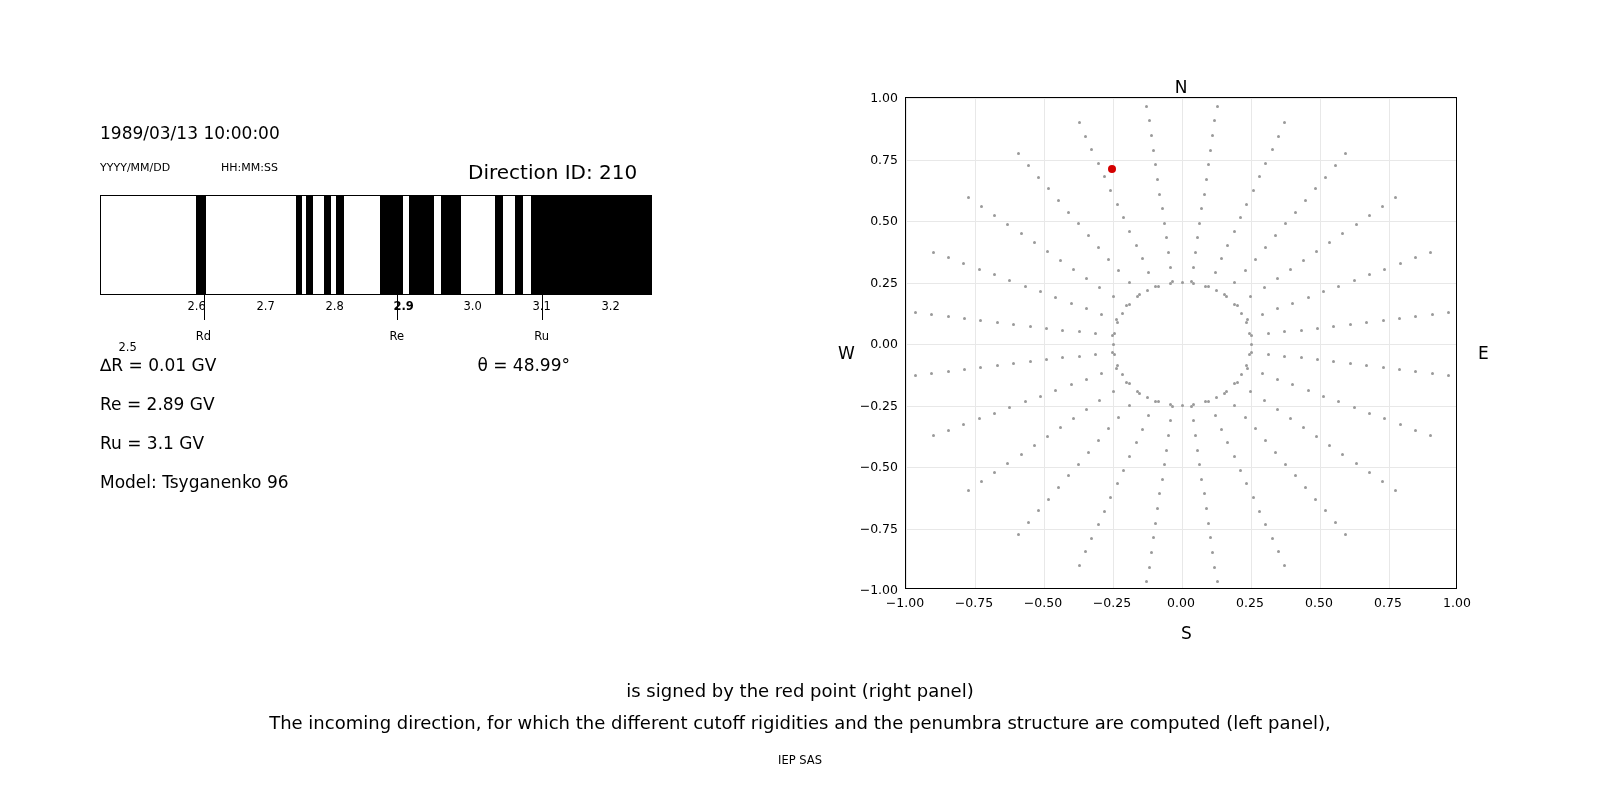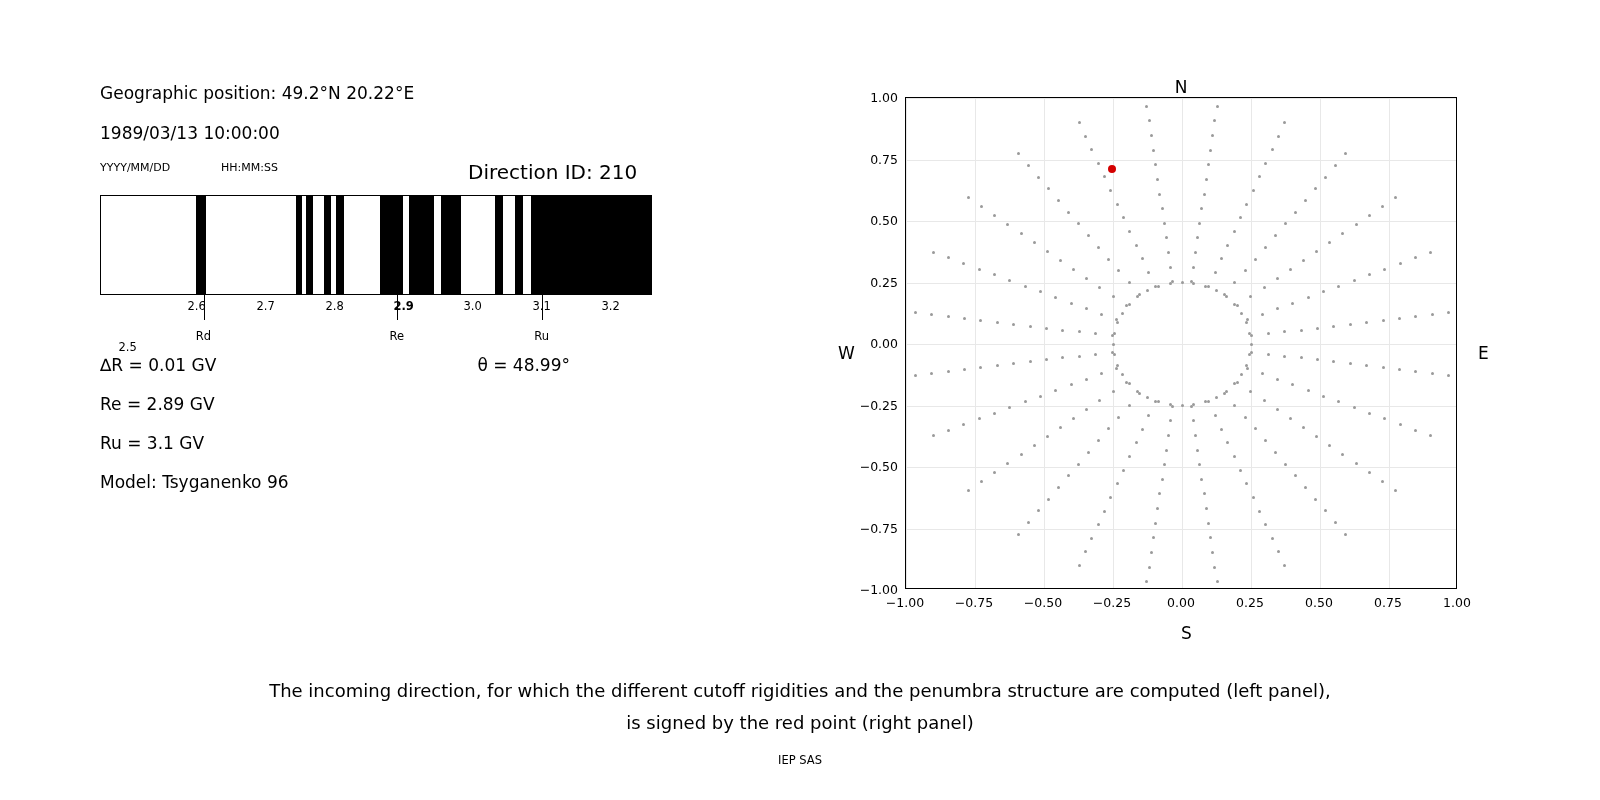--- a/index.html
+++ b/index.html
@@ -223,21 +223,20 @@
     right: 0;
     top: 753px;
     text-align: center;
     font-size: 11.5px;
   }
 </style>
 </head>
 <body>
 
 <div class="panel-left">
-  <div class="geo-line">Geographic position: 49.2°N 20.22°E</div>
   <div class="datetime-line">1989/03/13 10:00:00</div>
   <div class="fmt-date">YYYY/MM/DD</div>
   <div class="fmt-time">HH:MM:SS</div>
   <div class="dir-id">Direction ID: 210</div>
 
   <div class="penumbra-wrap" id="penumbra">
       <div class="band" style="left: 94.53px; width: 10.35px; background: rgb(0, 0, 0);"></div>
       <div class="band" style="left: 195.27px; width: 6.21px; background: rgb(0, 0, 0);"></div>
       <div class="band" style="left: 204.93px; width: 6.9px; background: rgb(0, 0, 0);"></div>
       <div class="band" style="left: 222.87px; width: 6.9px; background: rgb(0, 0, 0);"></div>
@@ -674,16 +673,16 @@
       <div class="xlab" style="left: 292px; top: 555px;">−0.25</div>
       <div class="xlab" style="left: 361px; top: 555px;">0.00</div>
       <div class="xlab" style="left: 430px; top: 555px;">0.25</div>
       <div class="xlab" style="left: 499px; top: 555px;">0.50</div>
       <div class="xlab" style="left: 568px; top: 555px;">0.75</div>
       <div class="xlab" style="left: 637px; top: 555px;">1.00</div>
     </div>
 </div>
 
 <div class="caption">
+  <div>is signed by the red point (right panel)</div>
   <div>The incoming direction, for which the different cutoff rigidities and the penumbra structure are computed (left panel),</div>
-  <div>is signed by the red point (right panel)</div>
 </div>
 <div class="footer">IEP SAS</div>
 
 </body></html>

